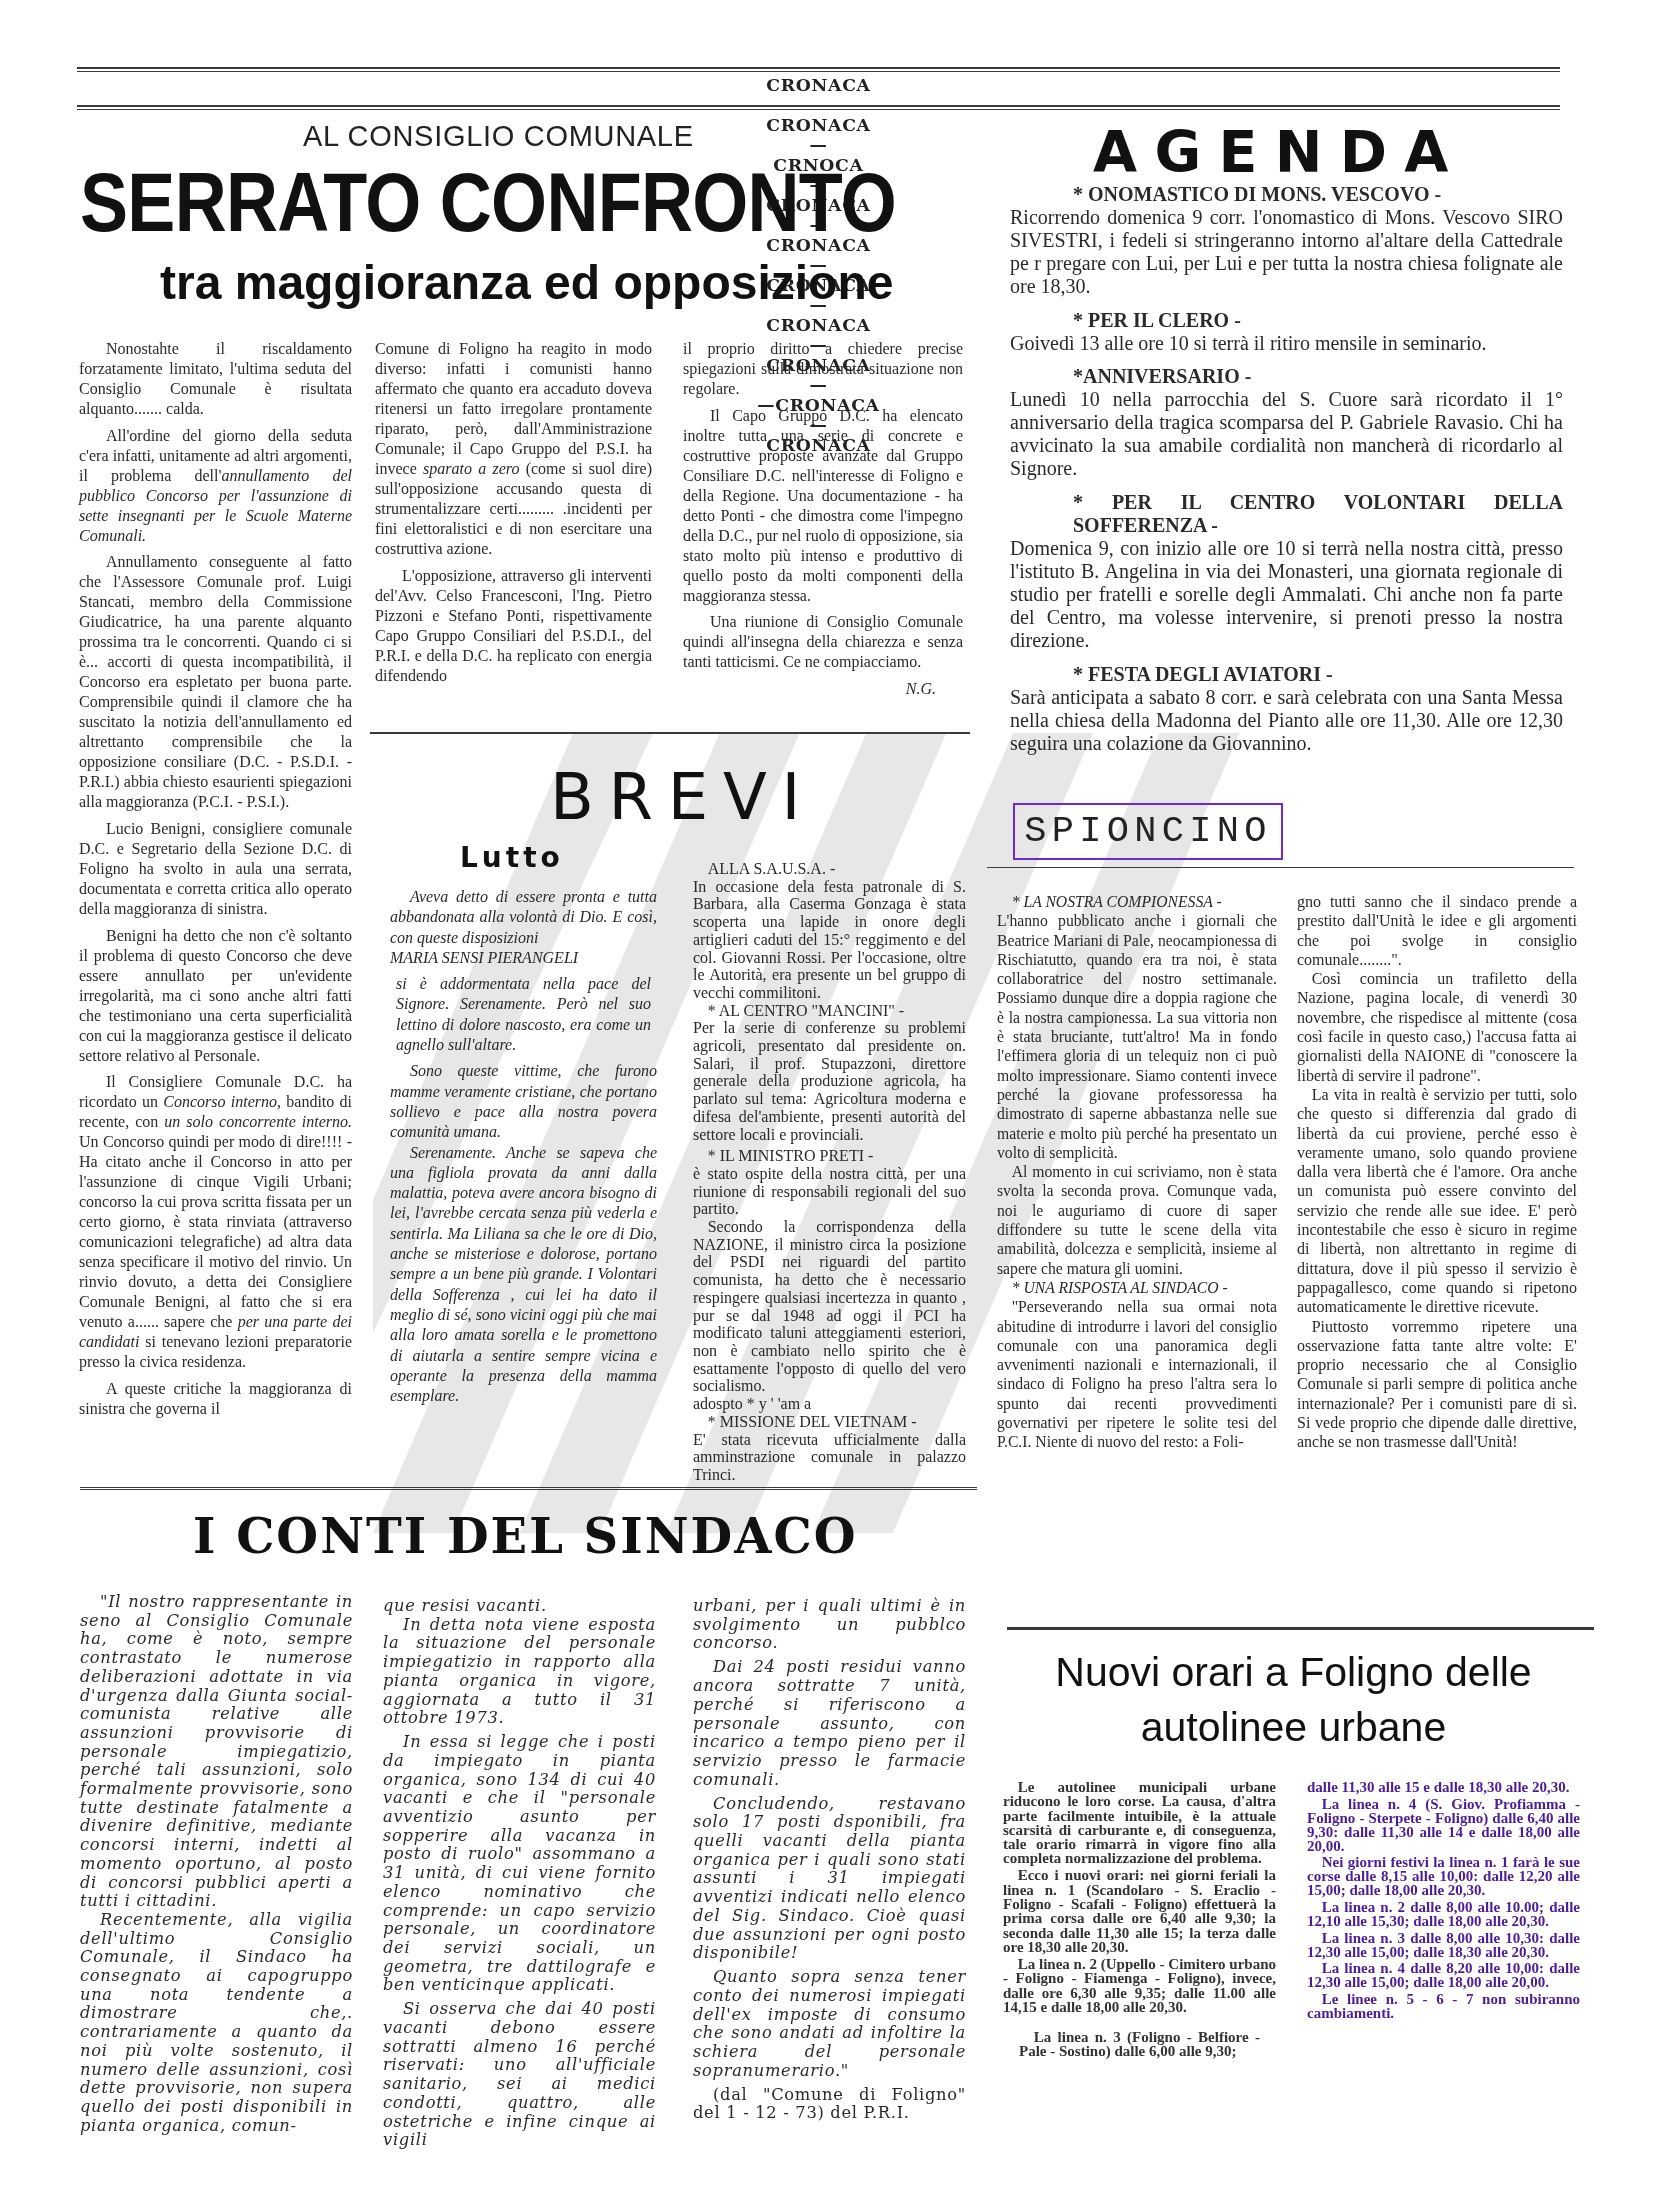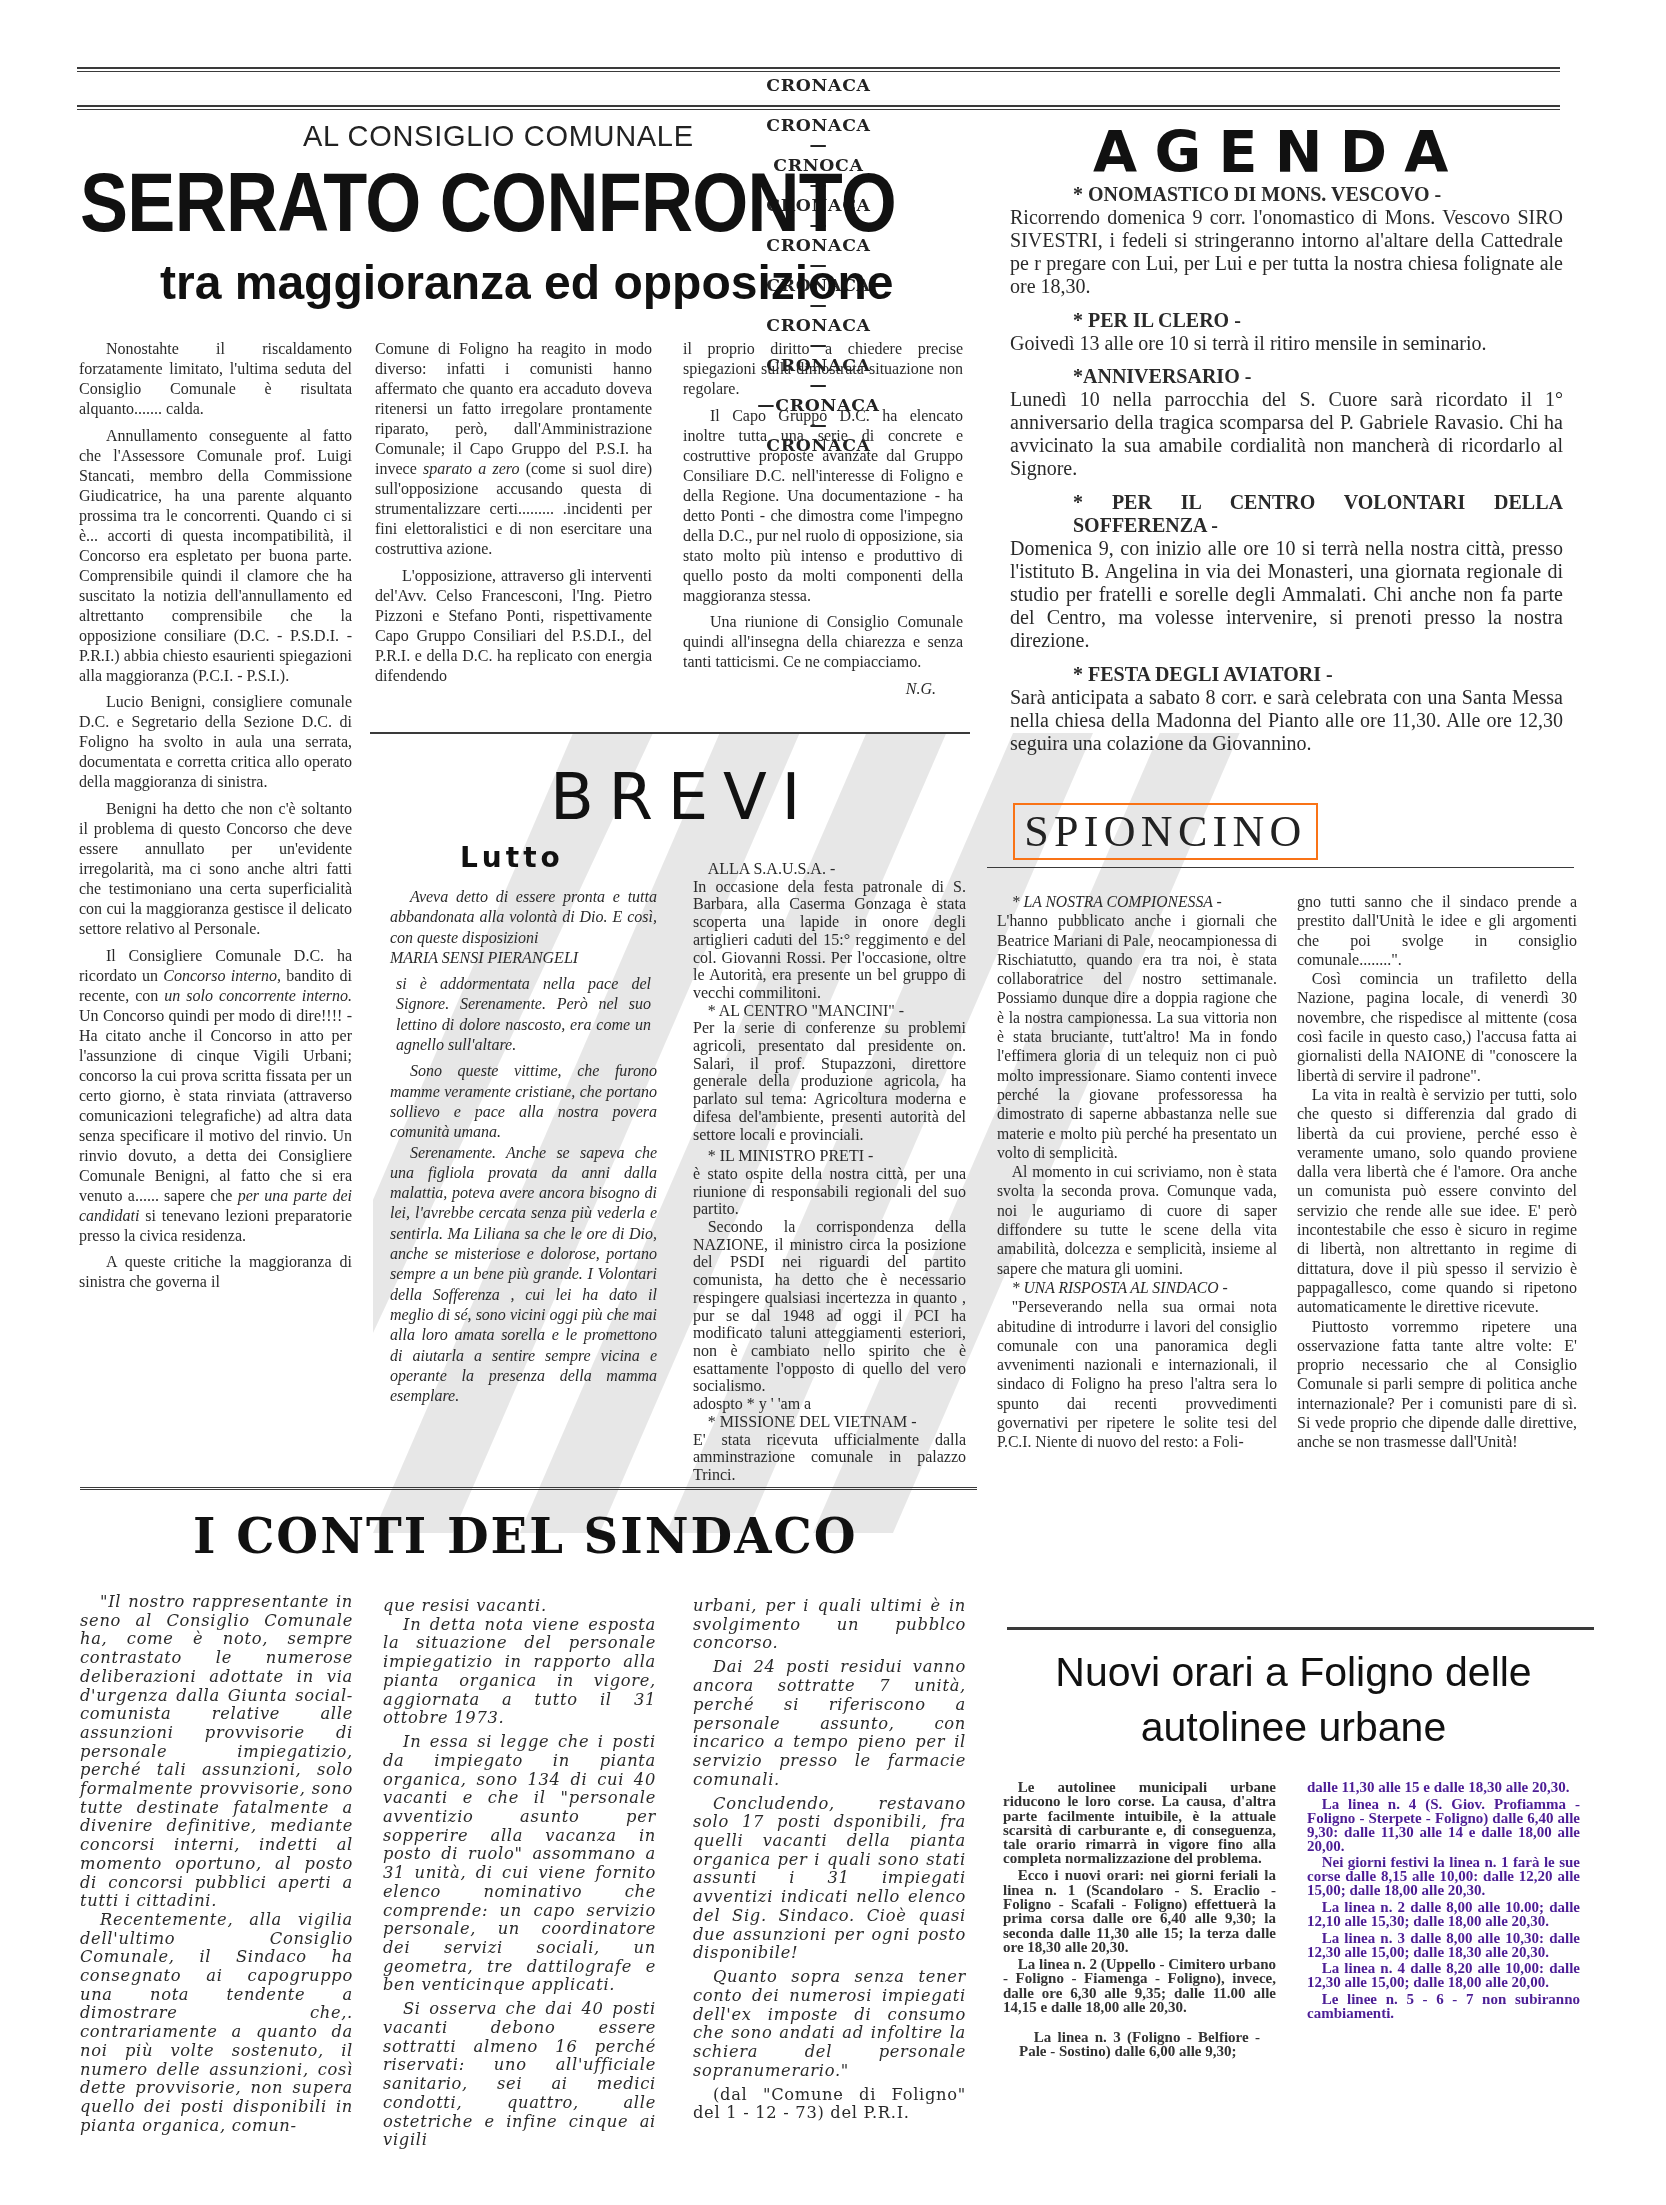--- a/index.html
+++ b/index.html
@@ -27,22 +27,22 @@
     color: #111; transform: scaleY(1.15); transform-origin: left top;
   }
   .h-tra { font-family: "Liberation Sans", sans-serif; font-weight: bold; font-size: 48px; color: #111; }
   .h-agenda { font-family: "DejaVu Sans", sans-serif; font-weight: bold; font-size: 57px; letter-spacing: 17.3px; color: #111; }
   .agenda-body { font-family: "Liberation Serif", serif; font-size: 20px; line-height: 23px; text-align: justify; }
   .agenda-body .it-title { font-weight: bold; margin-top: 10.7px; padding-left: 63px; }
   .agenda-body .it-text { margin-bottom: 4px; }
   .h-brevi { font-family: "DejaVu Sans", sans-serif; font-size: 64px; letter-spacing: 14.7px; color: #111; }
   .h-lutto { font-family: "DejaVu Sans", sans-serif; font-weight: bold; font-size: 28px; letter-spacing: 4px; color: #111; }
   .h-spioncino {
-    font-family: Liberation Serif, serif; font-size: 44px; letter-spacing: 5.3px; color: #222;
-    border: 2px solid #f97316; padding: 0 9.3px; line-height: 53px;
+    font-family: Liberation Mono, monospace; font-size: 37px; letter-spacing: 5.3px; color: #222;
+    border: 2px solid #6d28d9; padding: 0 9.3px; line-height: 53px;
   }
   .h-conti { font-family: "DejaVu Serif", serif; font-weight: bold; font-size: 48px; letter-spacing: 2px; color: #111; }
   .h-nuovi { font-family: "Liberation Sans", sans-serif; font-size: 41px; color: #111; text-align: center; line-height: 55px; }
   .sig { text-align: right; font-style: italic; }
   .watermark {
     position: absolute; left: 373px; top: 733px; width: 1000px; height: 800px; opacity: 0.09; pointer-events: none;
   }
 </style>
 </head>
 <body>
@@ -82,20 +82,21 @@
   </div>
 <div class="rule" style="left:77px;top:105px;width:1483px;height:2px;"></div>
 <div class="rule" style="left:77px;top:109px;width:1483px;height:0.7px;"></div>
 
 <div class="abs h-kicker" style="left:303px;top:120px;">AL CONSIGLIO COMUNALE</div>
 <div class="abs h-serrato" style="left:80px;top:155px;">SERRATO CONFRONTO</div>
 <div class="abs h-tra" style="left:160px;top:255px;">tra maggioranza ed opposizione</div>
 
 <div class="col serif2" style="left:79px;top:339px;width:273px;">
   <p>Nonostahte il riscaldamento forzatamente limitato, l'ultima seduta del Consiglio Comunale è risultata alquanto....... calda.</p>
+  <p><span>All'ordine del giorno della seduta c'era infatti, unitamente ad altri argomenti, il problema dell'</span><span class="ital">annullamento del pubblico Concorso per l'assunzione di sette insegnanti per le Scuole Materne Comunali.</span></p>
   <p>Annullamento conseguente al fatto che l'Assessore Comunale prof. Luigi Stancati, membro della Commissione Giudicatrice, ha una parente alquanto prossima tra le concorrenti. Quando ci si è... accorti di questa incompatibilità, il Concorso era espletato per buona parte. Comprensibile quindi il clamore che ha suscitato la notizia dell'annullamento ed altrettanto comprensibile che la opposizione consiliare (D.C. - P.S.D.I. - P.R.I.) abbia chiesto esaurienti spiegazioni alla maggioranza (P.C.I. - P.S.I.).</p>
   <p>Lucio Benigni, consigliere comunale D.C. e Segretario della Sezione D.C. di Foligno ha svolto in aula una serrata, documentata e corretta critica allo operato della maggioranza di sinistra.</p>
   <p>Benigni ha detto che non c'è soltanto il problema di questo Concorso che deve essere annullato per un'evidente irregolarità, ma ci sono anche altri fatti che testimoniano una certa superficialità con cui la maggioranza gestisce il delicato settore relativo al Personale.</p>
   <p><span>Il Consigliere Comunale D.C. ha ricordato un</span> <span class="ital">Concorso interno,</span> <span>bandito di recente, con</span> <span class="ital">un solo concorrente interno.</span> <span>Un Concorso quindi per modo di dire!!!! - Ha citato anche il Concorso in atto per l'assunzione di cinque Vigili Urbani; concorso la cui prova scritta fissata per un certo giorno, è stata rinviata (attraverso comunicazioni telegrafiche) ad altra data senza specificare il motivo del rinvio. Un rinvio dovuto, a detta dei Consigliere Comunale Benigni, al fatto che si era venuto a...... sapere che</span> <span class="ital">per una parte dei candidati</span> <span>si tenevano lezioni preparatorie presso la civica residenza.</span></p>
   <p>A queste critiche la maggioranza di sinistra che governa il</p>
 </div>
 
 <div class="col serif2" style="left:375px;top:339px;width:277px;font-family:'Liberation Serif',serif;">
   <p style="text-indent:0"><span>Comune di Foligno ha reagito in modo diverso: infatti i comunisti hanno affermato che quanto era accaduto doveva ritenersi un fatto irregolare prontamente riparato, però, dall'Amministrazione Comunale; il Capo Gruppo del P.S.I. ha invece</span> <span class="ital">sparato a zero</span> <span>(come si suol dire) sull'opposizione accusando questa di strumentalizzare certi......... .incidenti per fini elettoralistici e di non esercitare una costruttiva azione.</span></p>
   <p>L'opposizione, attraverso gli interventi del'Avv. Celso Francesconi, l'Ing. Pietro Pizzoni e Stefano Ponti, rispettivamente Capo Gruppo Consiliari del P.S.D.I., del P.R.I. e della D.C. ha replicato con energia difendendo</p>

